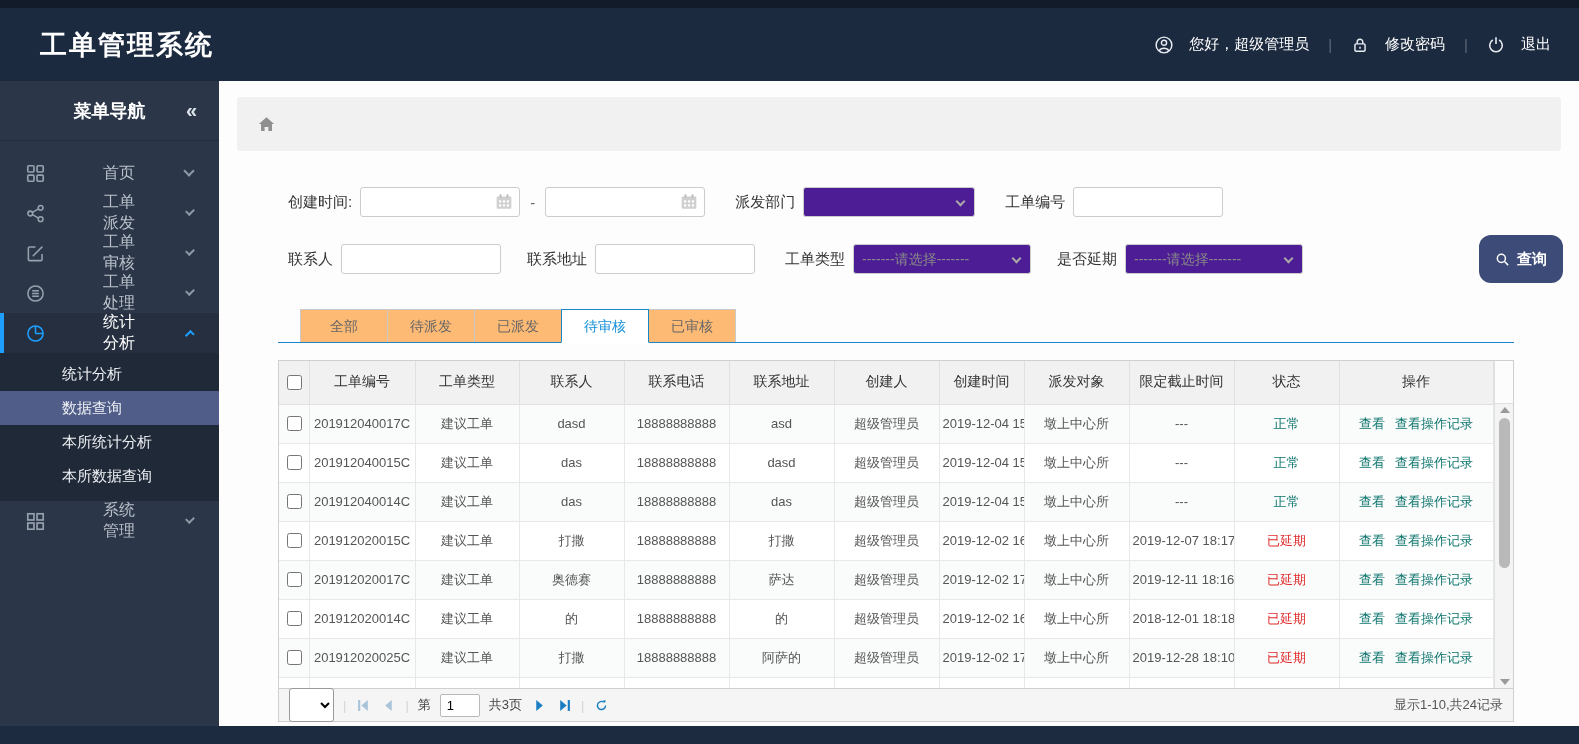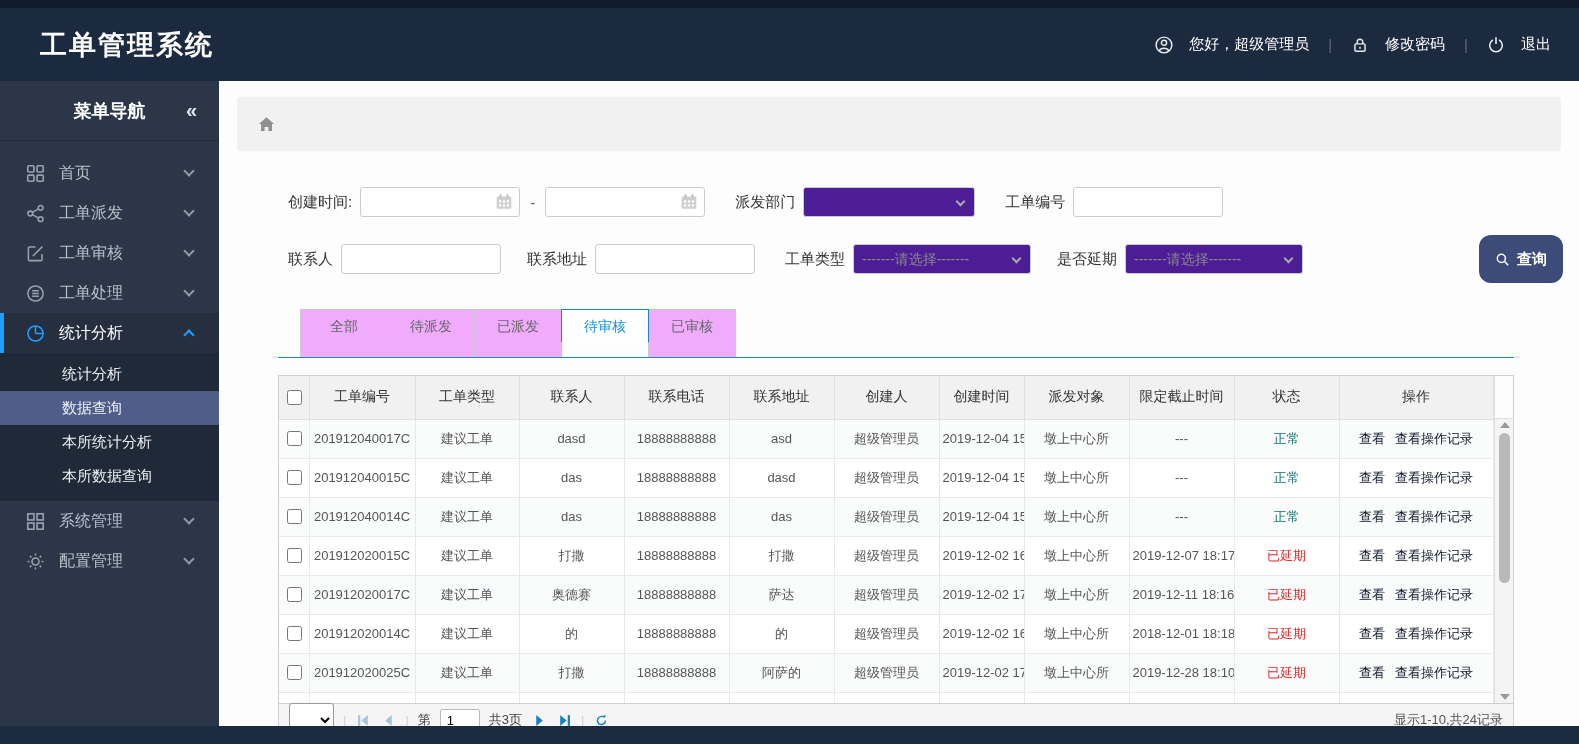--- a/index.html
+++ b/index.html
@@ -21,21 +21,21 @@
   
   .mainrow { display:flex; height:645px; }
   .footer { height:18px; background:#1d2b41; }
 
   
   .sidebar { width:219px; background:#2b3648; flex:none; }
   .side-head { height:60px; display:flex; align-items:center; justify-content:center; position:relative;
                color:#fff; font-size:18px; font-weight:bold; border-bottom:1px solid #212c3b; }
   .collapse { position:absolute; right:24px; color:#dfe5ec; font-size:20px; font-weight:bold; cursor:pointer; letter-spacing:-2px;}
   .menu { padding-top:12px; }
-  .mitem { height:40px; display:flex; align-items:center; padding-left:26px; color:#b9c0c9; font-size:16px; cursor:pointer; }
+  .mitem { height:40px; display:flex; align-items:center; padding-left:26px; color:#b9c0c9; font-size:16px; cursor:pointer;gap:44px; }
   .mitem .micon { width:19px; height:19px; margin-right:14px; color:#97a1ae; flex:none; }
   .mitem .chev { margin-left:auto; margin-right:26px; }
   .chev { width:8px; height:8px; border-right:2px solid #8e98a5; border-bottom:2px solid #8e98a5;
           transform:rotate(45deg); margin-top:-4px; }
   .chev.up { transform:rotate(-135deg); margin-top:4px; border-color:#1e9fff; }
   .mitem.active { background:#252f3f; border-left:4px solid #1e9fff; padding-left:22px; color:#fff; }
   .mitem.active .micon { color:#1e9fff; }
   .submenu { background:#202937; padding:4px 0 8px; }
   .sitem { height:34px; line-height:34px; padding-left:62px; color:#eef1f5; font-size:15px; cursor:pointer; }
   .sitem.active { background:#4f5d88; }
@@ -58,38 +58,38 @@
   .selwrap select { height:30px; border:1px solid #ccc; border-radius:3px; background:#4c1d95; color:#888;
                     font-size:14px; padding:0 24px 0 8px; appearance:none; -webkit-appearance:none; outline:none; }
   .selwrap .schev { position:absolute; right:11px; top:11px; width:7px; height:7px; pointer-events:none;
                     border-right:2px solid #a8a8a8; border-bottom:2px solid #a8a8a8; transform:rotate(45deg); }
   .gap26 { margin-left:26px; } .gap30 { margin-left:30px; }
   .searchbtn { margin-left:auto; height:48px; padding:0 16px; background:#3c4b77; color:#fff; border:none;
                border-radius:12px; font-size:15px; display:flex; align-items:center; gap:7px; cursor:pointer;font-weight:bold; }
 
   
   .tabs { margin:26px 0 0 59px; width:1236px; display:flex; padding-left:22px; border-bottom:1px solid #1788c9; }
-  .tab { min-width:88px; height:48px; line-height:32px; text-align:center; background:#f0abfc;
+  .tab { min-width:88px; height:33px; line-height:32px; text-align:center; background:#fdba74;
          border:1px solid #c9c9c9; border-bottom:none; margin-right:-1px; font-size:14px; color:#666; cursor:pointer; }
   .tab.active { background:#fff; border:1px solid #1788c9; border-bottom:1px solid #fff; color:#1690d9;
                 position:relative; z-index:2; margin-bottom:-1px; height:34px; }
 
   
   .tableblock { margin:17px 0 0 59px; width:1236px; border:1px solid #cfcfcf; background:#fff; }
   .gridviewport { height:327px; overflow:hidden; display:flex; }
   table.grid { border-collapse:collapse; table-layout:fixed; width:1214px; flex:none; }
   table.grid th { height:43px; background:#f1f1f1; font-weight:normal; font-size:14px; color:#333;
                   border:1px solid #e0e0e0; border-top:none; }
   table.grid td { height:39px; border:1px solid #e8e8e8; text-align:center; font-size:13px; color:#555;
                   white-space:nowrap; overflow:hidden; padding:0 3px; }
   table.grid th:first-child, table.grid td:first-child { border-left:none; }
   table.grid tr:nth-child(even) td { background:#fafbfb; }
   .status[data-state="normal"] { color:#0f766e; }
   .status[data-state="delayed"] { color:#e02b2b; }
-  .oplink { color:#0f172a; text-decoration:none; margin:0 5px; cursor:pointer; }
+  .oplink { color:#0f766e; text-decoration:none; margin:0 5px; cursor:pointer; }
   input[type=checkbox] { width:15px; height:15px; cursor:pointer; }
 
   
   .vscroll { width:21px; flex:none; border-left:1px solid #e0e0e0; display:flex; flex-direction:column; background:#fff; }
   .vs-head { height:43px; border-bottom:1px solid #e0e0e0; background:#fcfcfc; }
   .vs-track { flex:1; background:#f4f4f4; display:flex; flex-direction:column; align-items:center; padding:3px 0; }
   .vs-arrow { width:0; height:0; border-left:5px solid transparent; border-right:5px solid transparent; cursor:pointer; }
   .vs-arrow.up { border-bottom:6px solid #9a9a9a; }
   .vs-arrow.down { border-top:6px solid #9a9a9a; margin-top:auto; }
   .vs-thumb { width:11px; height:150px; background:#b9b9b9; border-radius:6px; margin-top:5px; cursor:grab; }
@@ -213,28 +213,20 @@
         <svg class="micon" viewBox="0 0 16 16" fill="none" stroke="currentColor" stroke-width="1.4">
           <rect x="1.5" y="1.5" width="5.2" height="5.2"></rect>
             <rect x="9.3" y="1.5" width="5.2" height="5.2"></rect>
           <rect x="1.5" y="9.3" width="5.2" height="5.2"></rect>
             <rect x="9.3" y="9.3" width="5.2" height="5.2"></rect>
         </svg>
         <span>系统管理</span>
         <span class="chev"></span>
       </div>
 
-      <div class="mitem">
-        <svg class="micon" viewBox="0 0 16 16" fill="none" stroke="currentColor" stroke-width="1.3">
-          <circle cx="8" cy="8" r="3"></circle>
-          <path d="M8 1.3 V3 M8 13 v1.7 M1.3 8 H3 M13 8 h1.7 M3.3 3.3 L4.5 4.5 M11.5 11.5 l1.2 1.2 M12.7 3.3 L11.5 4.5 M4.5 11.5 l-1.2 1.2"></path>
-        </svg>
-        <span>配置管理</span>
-        <span class="chev"></span>
-      </div>
 
     </div>
   </div>
 
   <div class="main">
 
     <div class="breadcrumb">
       <svg width="19" height="19" viewBox="0 0 16 16">
         <path d="M8 1.8 L14.4 7.6 H12.6 V13.5 H9.6 V10 H6.4 V13.5 H3.4 V7.6 H1.6 Z" fill="#8f8f8f"></path>
       </svg>

